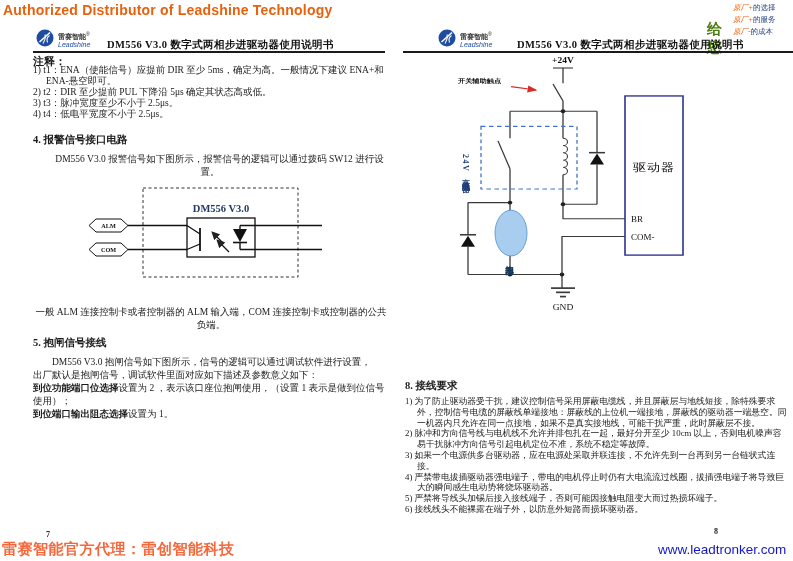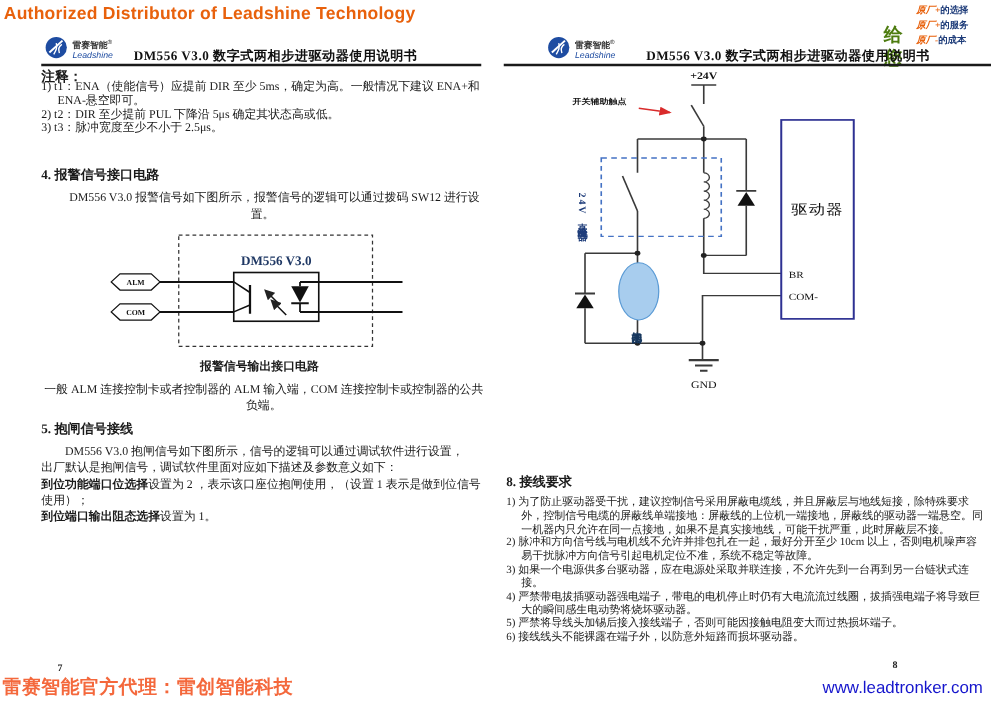--- a/index.html
+++ b/index.html
@@ -9,22 +9,22 @@
   .abs{position:absolute;}
 
   
   .banner-left{left:3px;top:2px;font-family:"Liberation Sans",sans-serif;
     font-size:14px;font-weight:600;color:#e8610c;letter-spacing:.2px;}
   .promo{right:2px;top:1px;width:88px;}
   .promo-big{position:absolute;left:4px;top:2px;color:#4d7c0f;font-size:15px;
     font-weight:bold;line-height:18px;width:16px;margin-top:17px;}
   .promo-lines{position:absolute;left:30px;top:1px;font-size:7.5px;line-height:12px;
     white-space:nowrap;}
-  .promo-em{color:#e8610c;font-style:italic;font-weight:bold;text-align:right;}
-  .promo-rest{color:#1f3d7a;font-weight:700;}
+  .promo-em{color:#e8610c;font-style:italic;font-weight:normal;text-align:right;}
+  .promo-rest{color:#1f3d7a;font-weight:400;}
 
   
   .hdr-line{height:2px;background:#1a1a1a;}
   .brand{font-size:7px;line-height:7.5px;font-family:"Liberation Sans",sans-serif;}
   .brand-cn{color:#333;font-weight:bold;}
   .brand-en{color:#1e4ca1;font-style:italic;}
   .doc-title{font-size:10.5px;font-weight:bold;color:#111;letter-spacing:.4px;white-space:nowrap;}
 
   
   .notes-label{font-size:11px;font-weight:bold;}
@@ -97,20 +97,21 @@
     <div class="brand-en">Leadshine</div>
   </div>
   <div class="abs doc-title" style="left:517px;top:38px;">DM556 V3.0 数字式两相步进驱动器使用说明书</div>
   <div class="abs hdr-line" style="left:403px;top:51px;width:390px;"></div>
 
   <div class="abs notes-label" style="left:33px;top:54px;">注释：</div>
   <div class="abs" style="left:33px;top:65px;width:354px;">
     <div class="note-item">1) t1：ENA（使能信号）应提前 DIR 至少 5ms，确定为高。一般情况下建议 ENA+和 ENA-悬空即可。</div>
     <div class="note-item">2) t2：DIR 至少提前 PUL 下降沿 5μs 确定其状态高或低。</div>
     <div class="note-item">3) t3：脉冲宽度至少不小于 2.5μs。</div>
+    <div class="note-item">4) t4：低电平宽度不小于 2.5μs。</div>
   </div>
 
   <div class="abs sec-heading" style="left:33px;top:133px;">4. 报警信号接口电路</div>
   <div class="abs para indent2" style="left:33px;top:153px;width:354px;">DM556 V3.0 报警信号如下图所示，报警信号的逻辑可以通过拨码 SW12 进行设置。</div>
 
   <div class="abs" style="left:85px;top:185px;width:245px;height:96px;">
     <svg width="245" height="96" viewBox="85 185 245 96">
       <defs>
         <marker id="arrB" markerWidth="7" markerHeight="7" refX="5" refY="3.5" orient="auto">
           <path d="M0,0 L7,3.5 L0,7 Z" fill="#222"></path>
@@ -135,21 +136,20 @@
       <path d="M229,252 L218,241" stroke="#111" stroke-width="1.2" marker-end="url(#arrB)"></path>
 
       <path d="M240,225.5 V229" stroke="#111" stroke-width="1.4"></path>
       <polygon points="233,229 247,229 240,242" fill="#111"></polygon>
       <path d="M233,242.5 H247" stroke="#111" stroke-width="1.6"></path>
       <path d="M240,242.5 V249.5" stroke="#111" stroke-width="1.4"></path>
 
       <path d="M240,225.5 H322 M240,249.5 H322" stroke="#111" stroke-width="1.6" fill="none"></path>
     </svg>
   </div>
-  <div class="abs caption" style="left:85px;top:287px;width:245px;">报警信号输出接口电路</div>
 
   <div class="abs para" style="left:33px;top:306px;width:356px;">一般 ALM 连接控制卡或者控制器的 ALM 输入端，COM 连接控制卡或控制器的公共负端。</div>
 
   <div class="abs sec-heading" style="left:33px;top:336px;">5. 抱闸信号接线</div>
   <div class="abs" style="left:33px;top:356px;width:356px;">
     <div class="mixline indent2">DM556 V3.0 抱闸信号如下图所示，信号的逻辑可以通过调试软件进行设置，</div>
     <div class="mixline">出厂默认是抱闸信号，调试软件里面对应如下描述及参数意义如下：</div>
     <div class="mixline"><b>到位功能端口位选择</b><span>设置为 2 ，表示该口座位抱闸使用，（设置 1 表示是做到位信号使用）；</span></div>
     <div class="mixline"><b>到位端口输出阻态选择</b><span>设置为 1。</span></div>
   </div>

